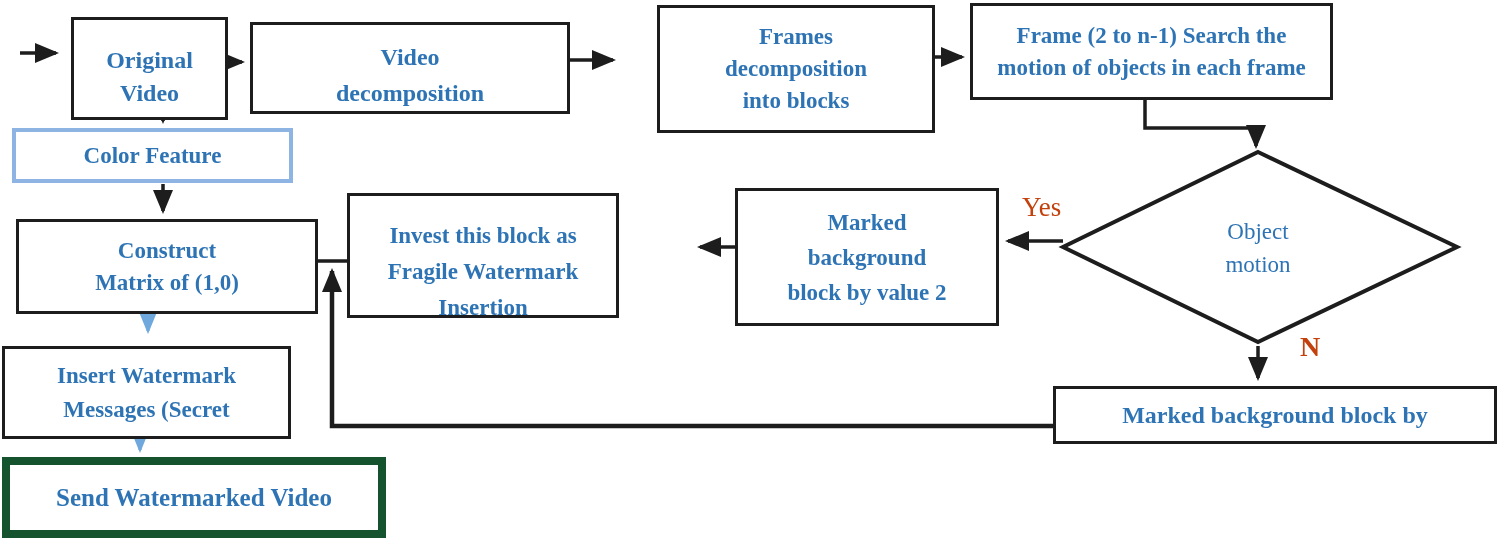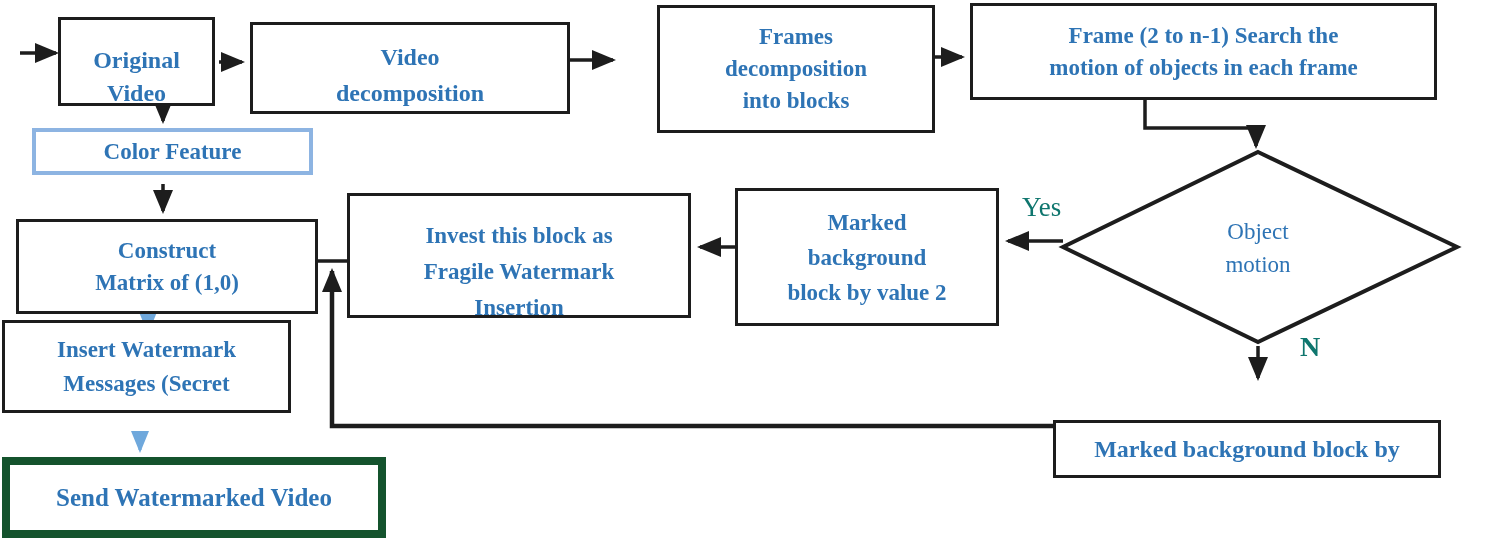--- a/index.html
+++ b/index.html
@@ -22,39 +22,39 @@
     white-space:pre-line;
     overflow:hidden;
     z-index:2;
     display:flex;
     align-items:center;
     justify-content:center;
     line-height:32px;
     font-size:23px;
   }
   .node.clip-top{align-items:flex-start;}
-  #node-original{left:58px;top:17px;width:157px;height:89px;font-size:24px;line-height:33px;padding-top:24px;}
+  #node-original{left:71px;top:17px;width:157px;height:103px;font-size:24px;line-height:33px;padding-top:24px;}
   #node-video-decomposition{left:250px;top:22px;width:320px;height:92px;font-size:24px;line-height:36px;padding-top:14px;}
   #node-frames-decomposition{left:657px;top:5px;width:278px;height:128px;}
-  #node-frame-search{left:970px;top:3px;width:467px;height:97px;}
-  #node-color-feature{left:12px;top:128px;width:281px;height:47px;border:4px solid #8db4e2;font-size:23px;margin-left:20px;}
+  #node-frame-search{left:970px;top:3px;width:363px;height:97px;}
+  #node-color-feature{left:12px;top:128px;width:281px;height:55px;border:4px solid #8db4e2;font-size:23px;}
   #node-construct-matrix{left:16px;top:219px;width:302px;height:95px;}
-  #node-insert-watermark{left:2px;top:320px;width:289px;height:93px;line-height:34px;}
+  #node-insert-watermark{left:2px;top:346px;width:289px;height:93px;line-height:34px;}
   #node-send-watermarked{left:2px;top:457px;width:384px;height:81px;border:8px solid #14532d;font-size:25px;}
-  #node-invest-block{left:347px;top:193px;width:344px;height:125px;line-height:36px;padding-top:22px;}
+  #node-invest-block{left:347px;top:193px;width:272px;height:125px;line-height:36px;padding-top:22px;}
   #node-marked-value1{left:735px;top:188px;width:264px;height:138px;line-height:35px;}
-  #node-marked-bottom{left:1053px;top:386px;width:388px;height:58px;font-size:24px;margin-top:34px;}
+  #node-marked-bottom{left:1053px;top:386px;width:444px;height:58px;font-size:24px;}
   #diamond-label{
     position:absolute;left:1158px;top:213px;width:200px;height:70px;
     z-index:2;display:flex;align-items:center;justify-content:center;
     color:#2e74b5;font-weight:normal;font-size:23px;line-height:33px;
     text-align:center;white-space:pre-line;background:transparent;
   }
   .edge-label{
-    position:absolute;z-index:3;color:#0f766e;background:transparent;
+    position:absolute;z-index:3;color:#c2410c;background:transparent;
   }
   #label-yes{left:1022px;top:192px;font-size:27px;font-weight:normal;}
   #label-no{left:1300px;top:331px;font-size:28px;font-weight:bold;}
 </style>
 </head>
 <body>
 
 <div id="stage">
 
   <svg id="connectors" width="1503" height="538" viewBox="0 0 1503 538">

